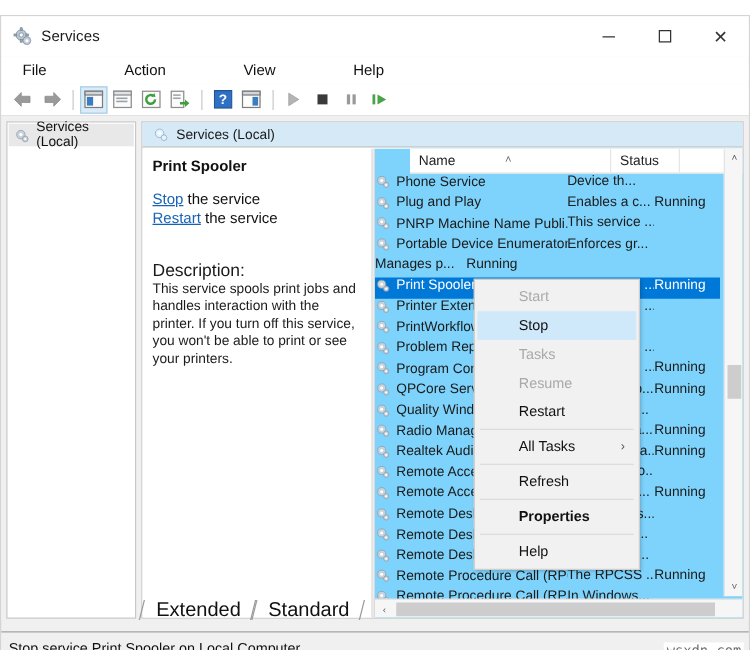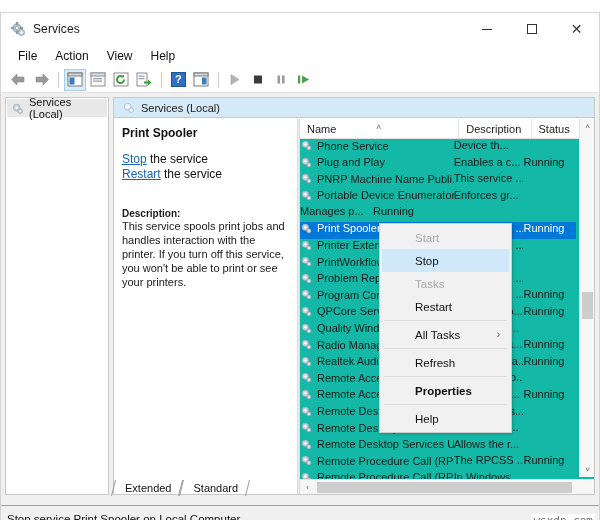--- a/index.html
+++ b/index.html
@@ -50,20 +50,21 @@
   .wc .max { display:block; width: 10px; height: 10px; border: 1px solid #333; }
   .wc .cls { display:block; font-size: 14px; line-height: 1; color:#333; }
 
   
   .menubar {
     position: absolute; top: 32px; left: 0;
     width: 598px; height: 22px;
     background: #ffffff;
     display: flex; align-items: center;
     padding-left: 8px;
+    gap: 44px;
   }
   .menuitem {
     padding: 2px 9px; font-size: 12px; color: #111;
   }
 
   
   .toolbar {
     position: absolute; top: 54px; left: 0;
     width: 598px; height: 26px;
     background: #ffffff;
@@ -128,34 +129,35 @@
   
   .details {
     width: 183px; height: 100%;
     padding: 7px 10px 0 8px;
     background: #fff;
     position: relative;
   }
   .svc-title { font-size: 12px; font-weight: bold; color: #111; margin-bottom: 12px; }
   .lnkline { font-size: 12px; color: #111; line-height: 15px; }
   .lnk { color: #1763b6; text-decoration: underline; }
-  .desc-label { font-size: 10px; margin-top: 26px; font-weight: bold; }
+  .desc-label { font-size: 14px; margin-top: 26px; }
   .desc-text { font-size: 11px; line-height: 14px; margin-top: 0px; }
 
   .splitter {
     width: 3px; background: #f0f0f0;
     border-left: 1px solid #d9d9d9; border-right: 1px solid #d9d9d9;
   }
 
   
   .listwrap {
     position: relative;
     flex: 1; height: 100%;
-    background: #14b8a6;
+    background: #7dd3fc;
     overflow: hidden;
+    padding-left: 28px;
   }
   .lv-head {
     display: flex; height: 20px;
     border-bottom: 1px solid #e0e0e0;
     background: #fff;
     position: relative;
   }
   .lv-th {
     font-size: 11px; color: #222;
     display: flex; align-items: center;
@@ -249,21 +251,21 @@
   
   .tabsbar {
     position: absolute; left: 112px; bottom: 0;
     width: 482px; height: 18px;
   }
   .tabstrip {
     position: absolute; left: 0; bottom: 0;
     display: flex; align-items: flex-end; height: 18px;
   }
   .tab {
-    position: relative; font-size: 11px; color: #111;
+    position: relative; font-size: 16px; color: #111;
     padding: 1px 10px 1px 12px; height: 16px; line-height: 15px;
   }
   .tab .slash-l, .tab .slash-r {
     position: absolute; top: 0; width: 7px; height: 16px;
   }
   .tab .slash-l { left: 0; border-left: 1px solid #9a9a9a; transform: skewX(-14deg); }
   .tab .slash-r { right: 0; border-right: 1px solid #9a9a9a; transform: skewX(-14deg); }
 
   
   .statusbar {
@@ -448,23 +450,20 @@
         </div>
 
         <div class="splitter"></div>
 
         <div class="listwrap">
           <div class="lv-head">
             <div class="lv-th th-name">
               <span>Name</span>
               <span class="sortchev">˄</span>
             </div>
-            <div class="lv-th th-desc">
-              <span>Description</span>
-            </div>
             <div class="lv-th th-status">
               <span>Status</span>
             </div>
             <div class="lv-th th-pad"></div>
           </div>
 
           <div class="lv-rows" id="rows">
               <div class="lv-row">
                 <div class="c-name">
                   <svg class="icon-svc" viewBox="0 0 16 16">
@@ -759,20 +758,23 @@
   <div class="ctxmenu" id="ctxmenu">
       <div class="ctxitem disabled">
         <span>Start</span>
       </div>
       <div class="ctxitem hl">
         <span>Stop</span>
       </div>
       <div class="ctxitem disabled">
         <span>Tasks</span>
       </div>
+      <div class="ctxitem disabled">
+        <span>Resume</span>
+      </div>
       <div class="ctxitem">
         <span>Restart</span>
       </div>
       <div class="ctxsep"></div>
       <div class="ctxitem">
         <span>All Tasks</span>
         <span class="submark">›</span>
       </div>
       <div class="ctxsep"></div>
       <div class="ctxitem">

